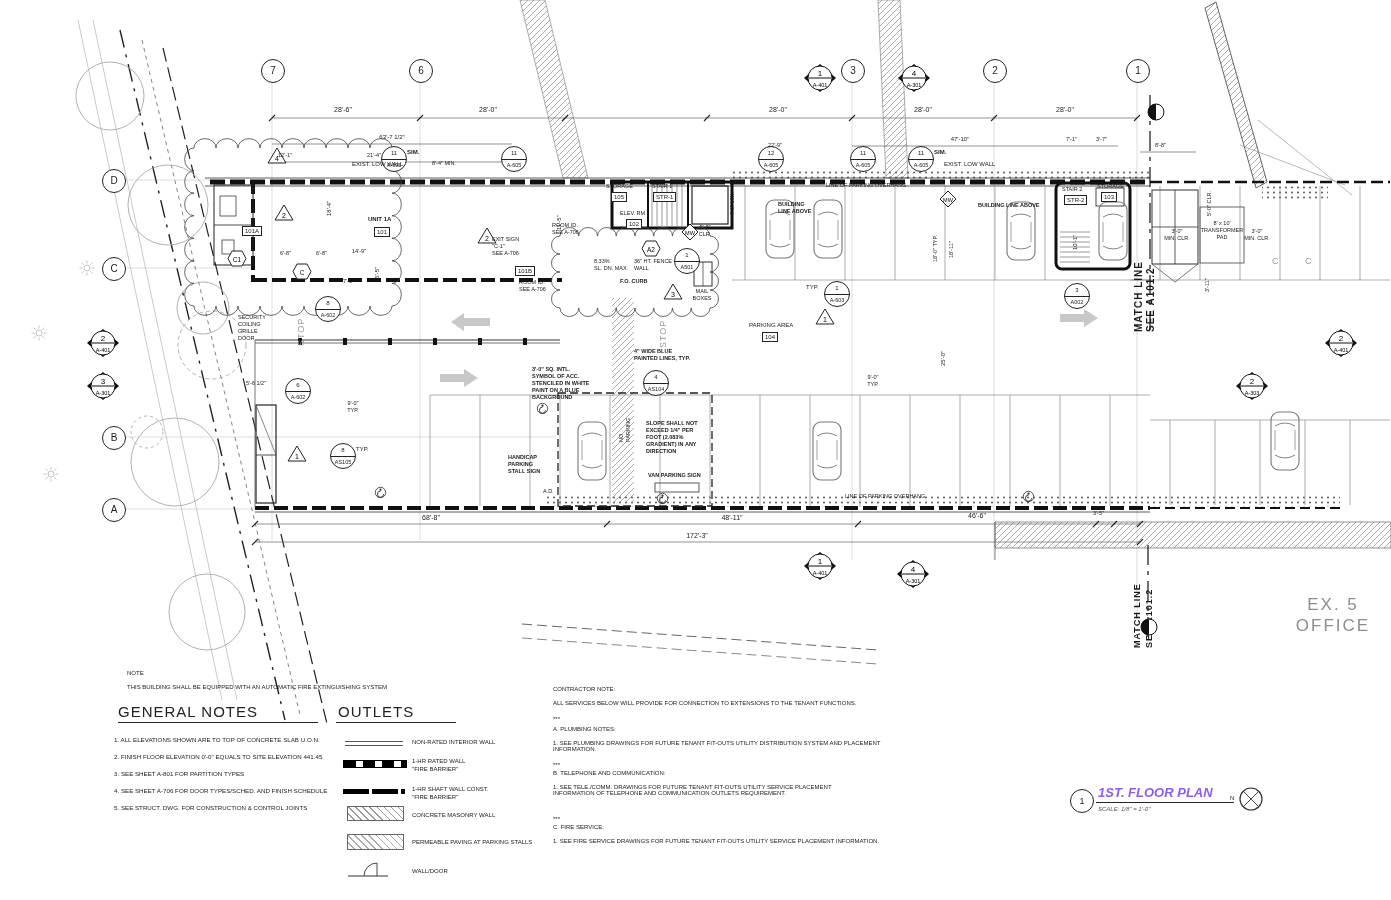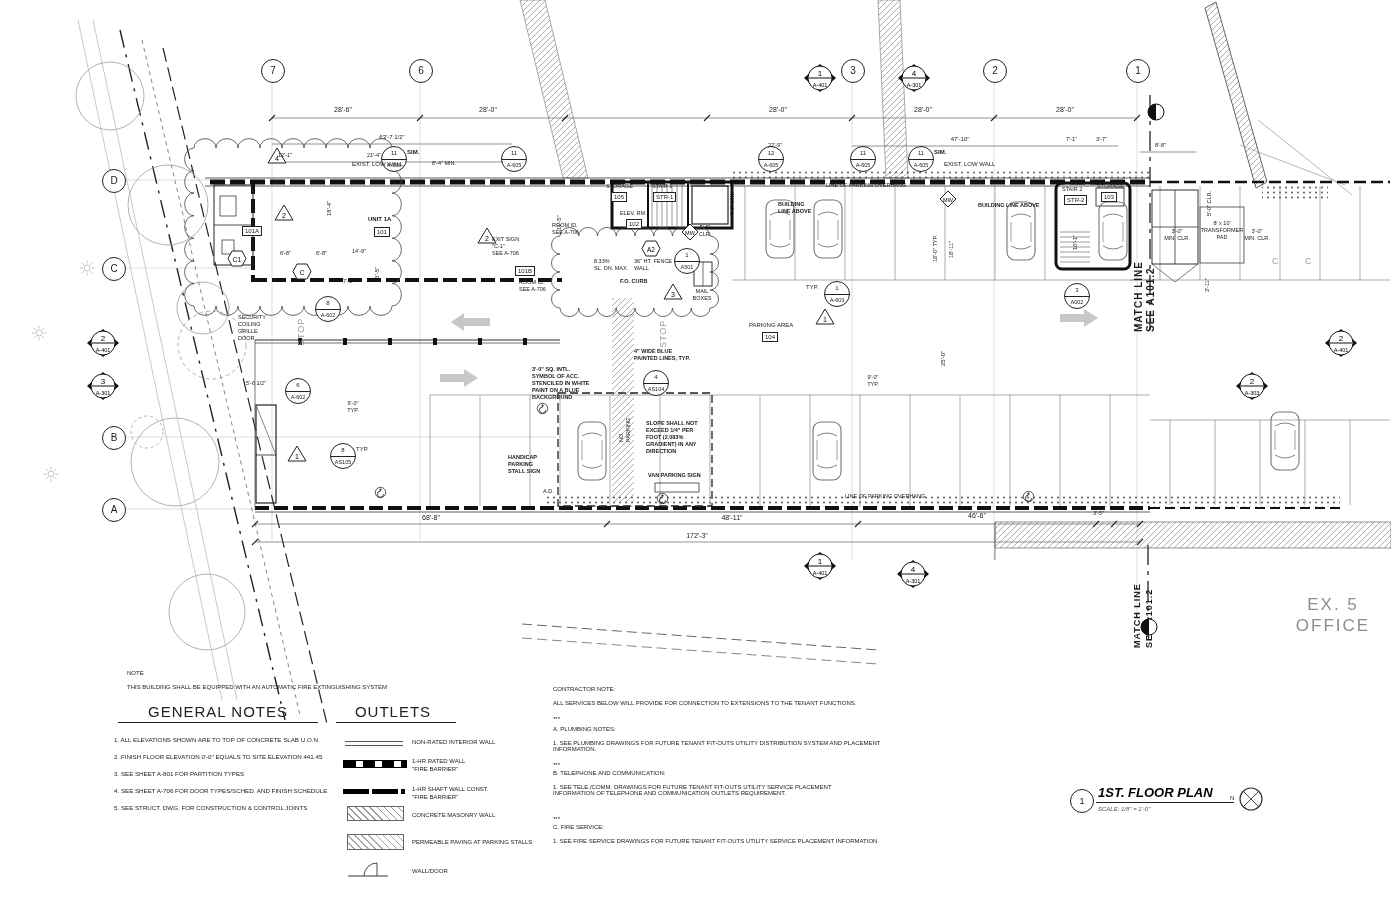--- a/index.html
+++ b/index.html
@@ -17,37 +17,37 @@
           background:#fff;text-align:center;line-height:22px;font-size:10px;}
   .callout{position:absolute;width:24px;height:24px;border:1px solid #222;border-radius:50%;
            background:#fff;text-align:center;font-size:6px;}
   .callout .n{display:block;height:12px;line-height:13px;border-bottom:1px solid #222;}
   .callout .s{display:block;height:10px;line-height:10px;font-size:5.5px;}
   .tagbox{position:absolute;border:1px solid #222;background:#fff;font-size:6px;
           padding:0 2px;line-height:8px;}
   .mk,.tri,.hex,.dia,.half,.north{position:absolute;}
   .bigtitle{position:absolute;font-size:17px;letter-spacing:2px;color:#8d8d8d;
             line-height:21px;white-space:pre-line;text-align:center;}
-  .heading{position:absolute;font-size:15px;letter-spacing:1px;color:#222;text-align:center;}
+  .heading{position:absolute;font-size:15px;letter-spacing:1px;color:#222;text-align:left;}
   .rule{position:absolute;border-top:1.3px solid #222;}
   .notes-item{position:absolute;font-size:6.2px;color:#222;width:360px;}
   .cn{position:absolute;font-size:6px;width:340px;white-space:pre-line;}
   .sw{position:absolute;}
   .sw-nr{height:3px;border-top:1px solid #555;border-bottom:1px solid #555;}
   .sw-1hr{height:6px;border:1px solid #000;
           background:repeating-linear-gradient(90deg,#000 0 12px,#fff 12px 19px);}
   .sw-sh{height:5px;background:repeating-linear-gradient(90deg,#000 0 26px,#fff 26px 29px);}
   .sw-cmu{border:1px solid #666;
           background:repeating-linear-gradient(45deg,#fff 0 4px,#999 4px 5px);}
   .sw-pm{border:1px solid #666;
          background:repeating-linear-gradient(45deg,#fff 0 4px,#aaa 4px 5px),
                     repeating-linear-gradient(-45deg,rgba(255,255,255,0) 0 4px,#aaa 4px 5px);}
   .ml{position:absolute;font-size:10px;font-weight:bold;letter-spacing:1px;
       transform:rotate(-90deg);transform-origin:left top;white-space:pre-line;line-height:12px;}
-  .tb-title{position:absolute;font-size:13px;font-style:italic;font-weight:bold;color:#000000;}
+  .tb-title{position:absolute;font-size:13px;font-style:italic;font-weight:bold;color:#8b5cf6;}
   .tb-scale{position:absolute;font-size:6px;font-style:italic;color:#555;}
 </style>
 </head>
 <body>
 
 <div id="sheet">
 
 <svg id="lines" width="1391" height="900">
   <defs>
     <pattern id="dots" width="6" height="5" patternUnits="userSpaceOnUse">

